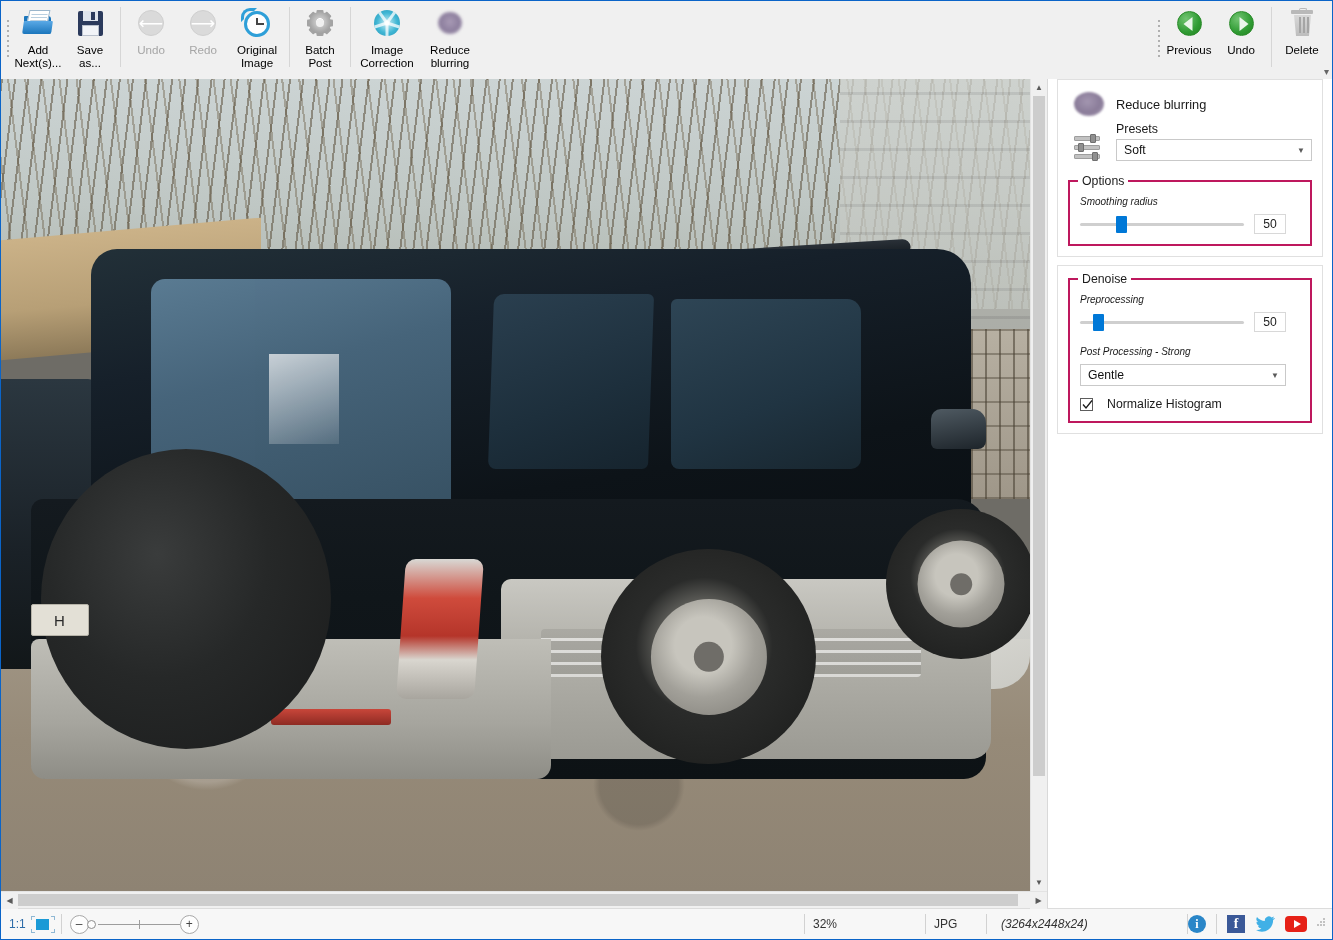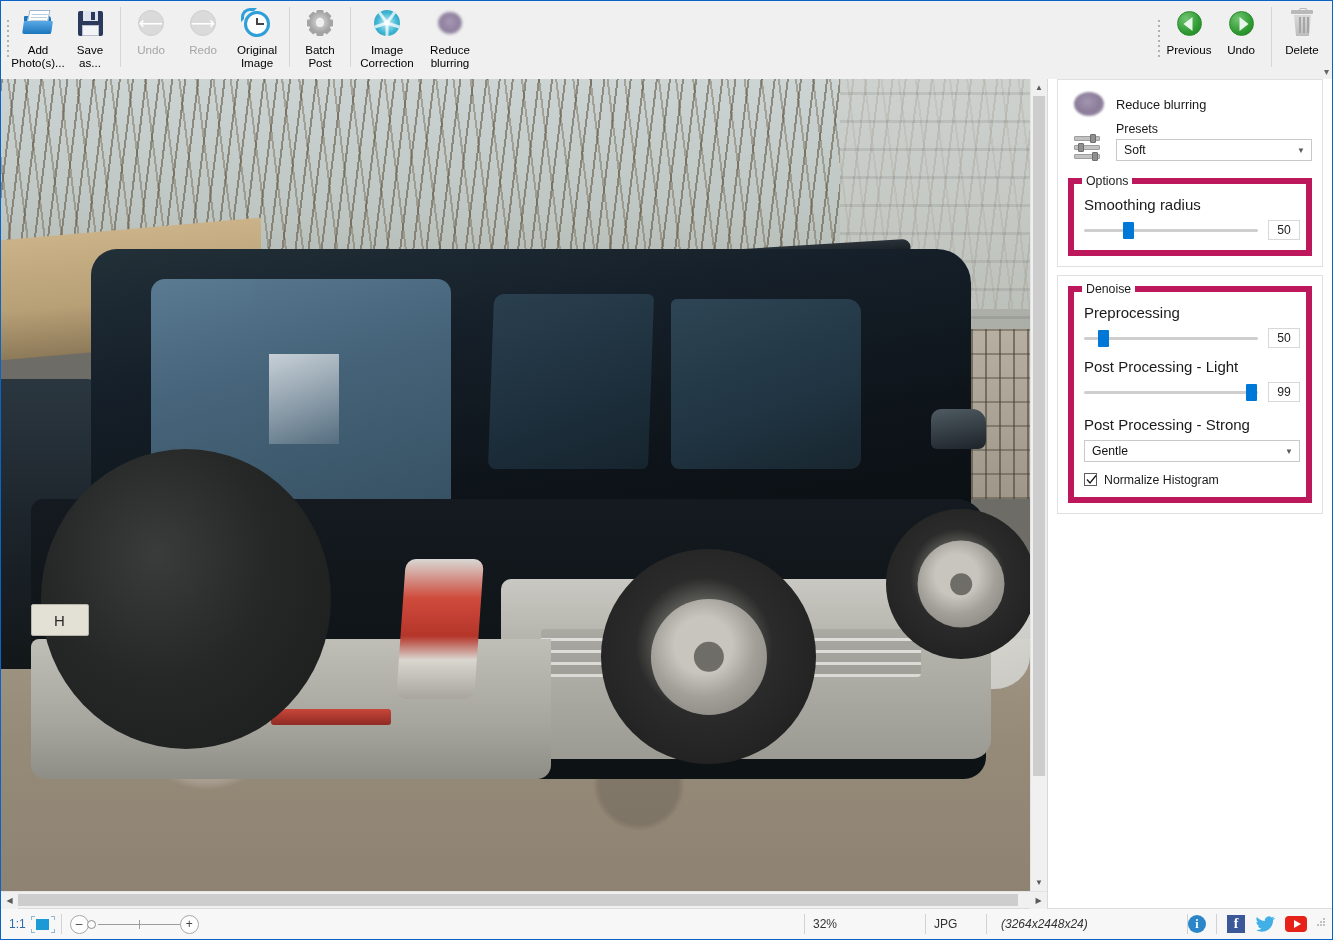--- a/index.html
+++ b/index.html
@@ -481,44 +481,44 @@
     height:22px; border:1px solid #c9c9c9; background:#fff;
     display:flex; align-items:center; padding:0 2px 0 7px;
     font-size:12.2px; color:#111; position:relative;
   }
   .combo .cv { flex:1 1 auto; }
   .combo .carat {
     width:16px; height:20px; display:flex; align-items:center; justify-content:center;
     color:#5a5a5a; font-size:8px;
   }
   fieldset.group {
-    border:6px solid #be185d;
-    margin: 8px 0 0 0; padding: 4px 6px 10px 10px;
+    border:2px solid #be185d;
+    margin: 8px 0 0 0; padding: 4px 24px 10px 10px;
   }
   fieldset.group > legend {
     font-size:12.3px; color:#1c1c1c; padding:0 4px; margin-left:-2px;
   }
   .slider-block { margin-top: 4px; }
-  .slider-block .sl-name { font-size:15px; color:#1a1a1a; margin-bottom: 7px; }
+  .slider-block .sl-name { font-size:10px; color:#1a1a1a; margin-bottom: 7px; font-style: italic; }
   .slider-line { display:flex; align-items:center; gap:10px; }
   .trackwrap { flex:1 1 auto; position:relative; height:18px; }
   .track {
     position:absolute; left:0; right:0; top:8px; height:3px;
     background:#cfcfcf; border-radius:2px;
   }
   .thumb {
     position:absolute; top:1px; width:11px; height:17px;
     background:#0078d7; border-radius:1px; transform: translateX(-5px);
   }
   .numbox {
     width:32px; height:20px; border:1px solid #d8d8d8; background:#fff;
     font-size:12.2px; color:#222; display:flex; align-items:center;
     justify-content:center; flex:none;
   }
-  .checkrow { display:flex; gap:7px; margin-top:11px; }
+  .checkrow { display:flex; align-items:center; gap:14px; margin-top:11px; }
   .chk {
     width:13px; height:13px; border:1px solid #5d5d5d; background:#fff;
     position:relative; flex:none;
   }
   .chk svg { position:absolute; left:1px; top:0px; }
   .chk-lbl { font-size:12.3px; color:#1a1a1a; }
   .run-wrap { display:flex; justify-content:center; margin-top: 22px; }
   .run-btn {
     width:146px; height:33px;
     background: linear-gradient(180deg,#eef5fb 0%, #e3eef8 100%);
@@ -628,21 +628,21 @@
         <i></i>
       </div>
 
     <div class="tb-btn">
       <div class="tb-ico ico-addfiles">
         <div class="folder-back"></div>
           <div class="folder-paper"></div>
           <div class="folder-front"></div>
       </div>
       <span class="tb-lbl">Add</span>
-      <span class="tb-lbl">Photo(s)...</span>
+      <span class="tb-lbl">Next(s)...</span>
     </div>
 
     <div class="tb-btn">
       <div class="tb-ico ico-save">
         <div class="fd-body"></div>
           <div class="fd-shutter">
             <i></i>
           </div>
           <div class="fd-label"></div>
       </div>
@@ -874,30 +874,20 @@
               <div class="sl-name">Preprocessing</div>
               <div class="slider-line">
                 <div class="trackwrap">
                   <div class="track"></div>
                   <div class="thumb" style="left:11%"></div>
                 </div>
                 <div class="numbox">50</div>
               </div>
             </div>
 
-            <div class="slider-block" style="margin-top:10px">
-              <div class="sl-name">Post Processing - Light</div>
-              <div class="slider-line">
-                <div class="trackwrap">
-                  <div class="track"></div>
-                  <div class="thumb" style="left:96%"></div>
-                </div>
-                <div class="numbox">99</div>
-              </div>
-            </div>
 
             <div class="slider-block" style="margin-top:14px">
               <div class="sl-name">Post Processing - Strong</div>
               <div class="combo">
                 <span class="cv">Gentle</span>
                 <span class="carat">▼</span>
               </div>
             </div>
 
             <div class="checkrow">

